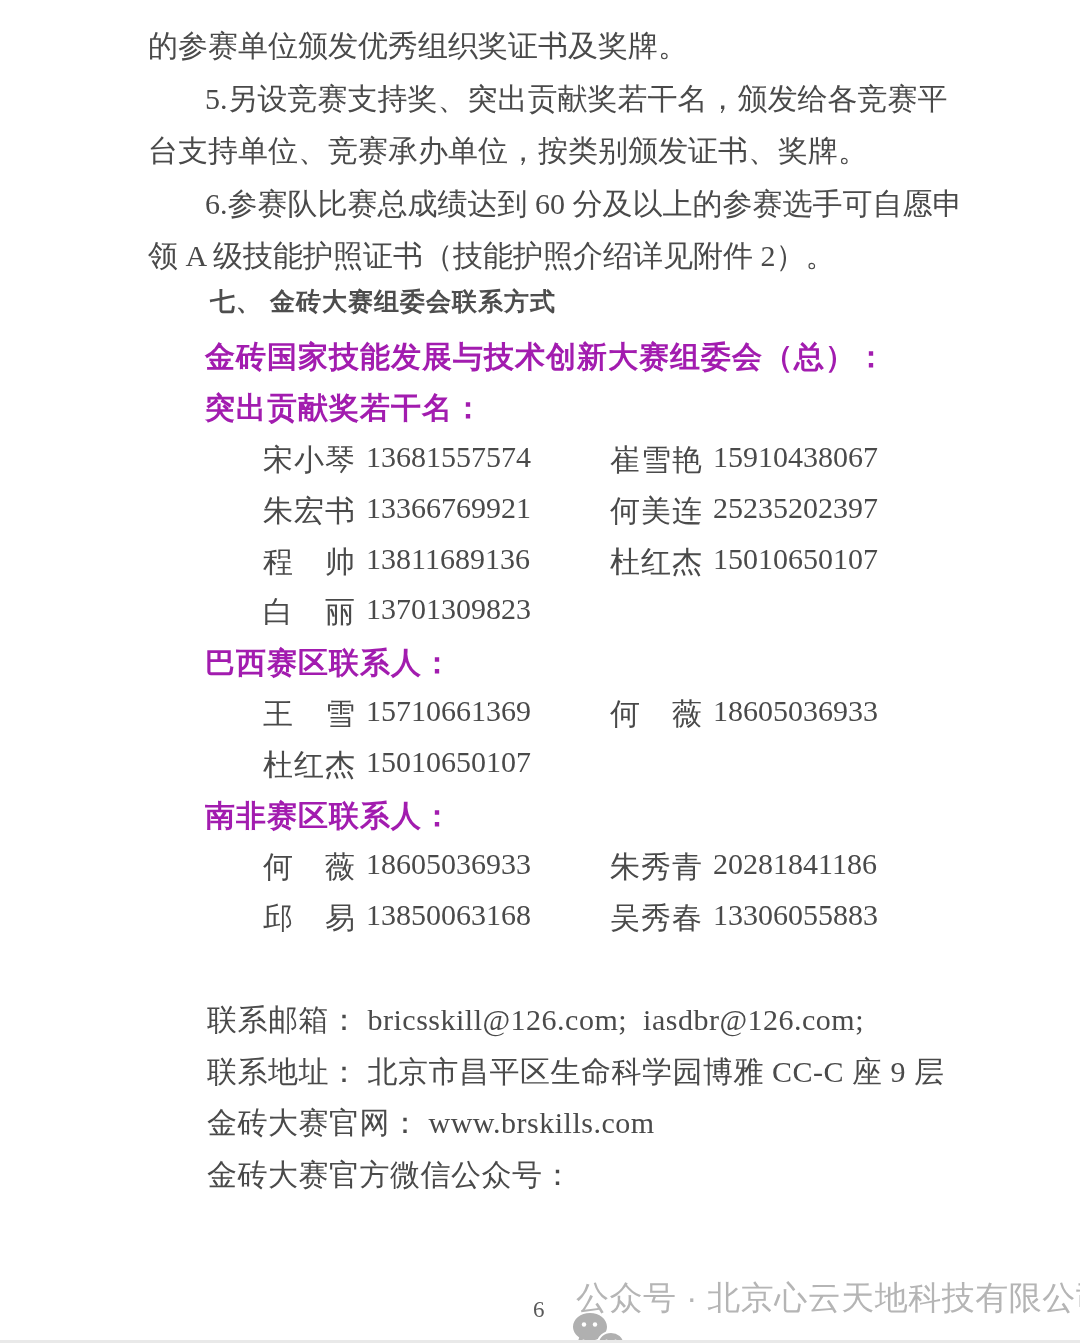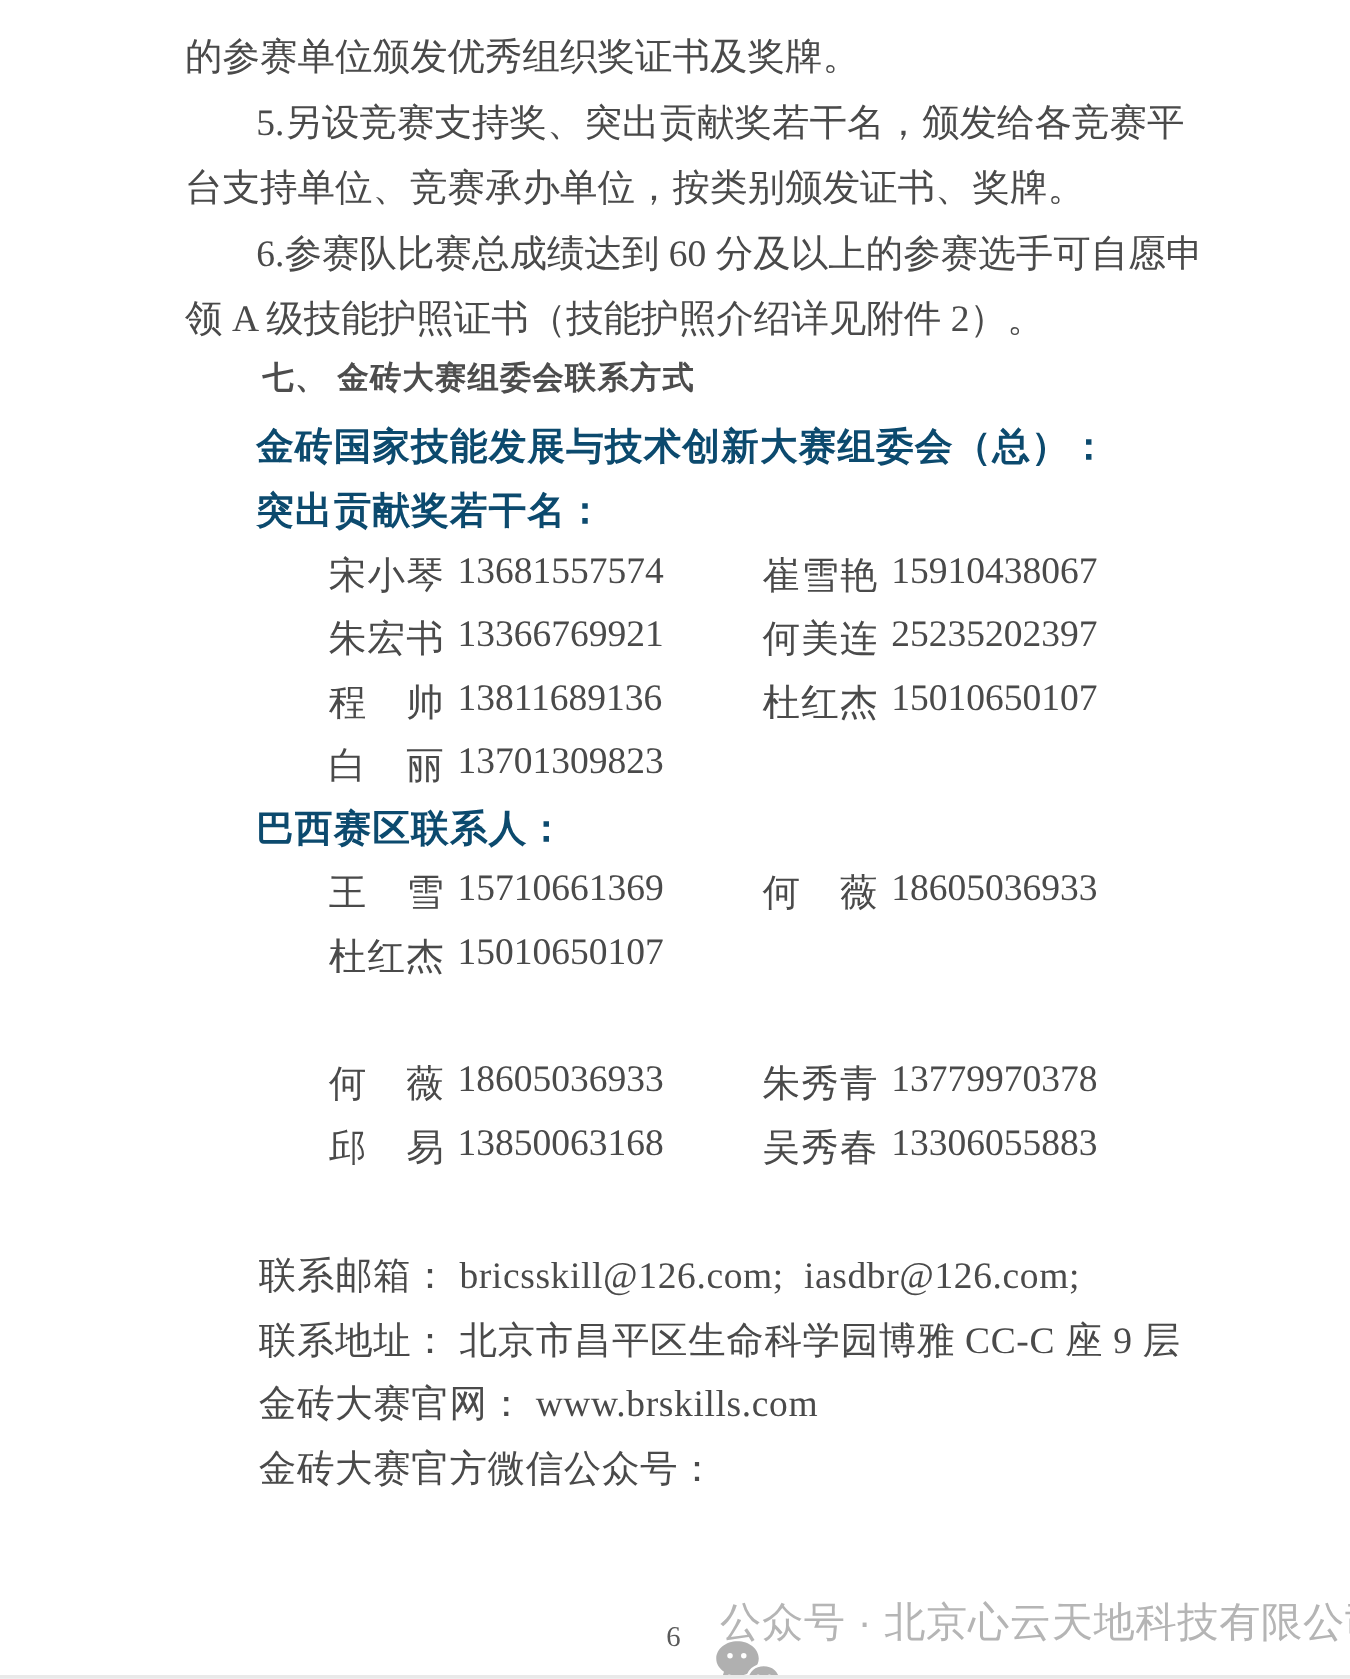--- a/index.html
+++ b/index.html
@@ -12,21 +12,21 @@
     color:#4a4a4a;
     overflow:hidden;
   }
   .abs{position:absolute;white-space:pre;}
   .body-line{font-size:30px;letter-spacing:0px;line-height:1.2;}
   .sec-heading{
     font-size:25px;font-weight:700;color:#4d4d4d;
     font-family:"Liberation Sans","DejaVu Sans",sans-serif;
     letter-spacing:1px;
   }
-  .bold-label{font-size:30px;font-weight:700;color:#0c4a6e;letter-spacing:1px;}
+  .bold-label{font-size:30px;font-weight:700;color:#a21caf;letter-spacing:1px;}
   .contact-row{position:absolute;left:263px;display:flex;font-size:30px;}
   .cname{display:inline-block;width:103px;letter-spacing:1px;}
   .cphone{display:inline-block;width:244px;font-family:"Liberation Serif",serif;}
   .cname2{display:inline-block;width:103px;letter-spacing:1px;}
   .cphone2{display:inline-block;font-family:"Liberation Serif",serif;}
   .footer-line{font-size:30px;letter-spacing:0.5px;text-align:right;}
   .watermark{
     position:absolute;left:512px;top:1272px;
     display:flex;align-items:center;
     color:#b5b5b5;
@@ -87,26 +87,27 @@
     <span class="cname">王　雪</span>
     <span class="cphone">15710661369</span>
     <span class="cname2">何　薇</span>
     <span class="cphone2">18605036933</span>
   </div>
   <div class="contact-row" style="top:745px;">
     <span class="cname">杜红杰</span>
     <span class="cphone">15010650107</span>
   </div>
 
+  <div class="abs bold-label" style="left:205px;top:796px;">南非赛区联系人：</div>
 
   <div class="contact-row" style="top:847px;">
     <span class="cname">何　薇</span>
     <span class="cphone">18605036933</span>
     <span class="cname2">朱秀青</span>
-    <span class="cphone2">13779970378</span>
+    <span class="cphone2">20281841186</span>
   </div>
   <div class="contact-row" style="top:898px;">
     <span class="cname">邱　易</span>
     <span class="cphone">13850063168</span>
     <span class="cname2">吴秀春</span>
     <span class="cphone2">13306055883</span>
   </div>
 
   <div class="abs footer-line" style="left:207px;top:1000px;">联系邮箱： bricsskill@126.com;  iasdbr@126.com;</div>
   <div class="abs footer-line" style="left:207px;top:1052px;">联系地址： 北京市昌平区生命科学园博雅 CC-C 座 9 层</div>

